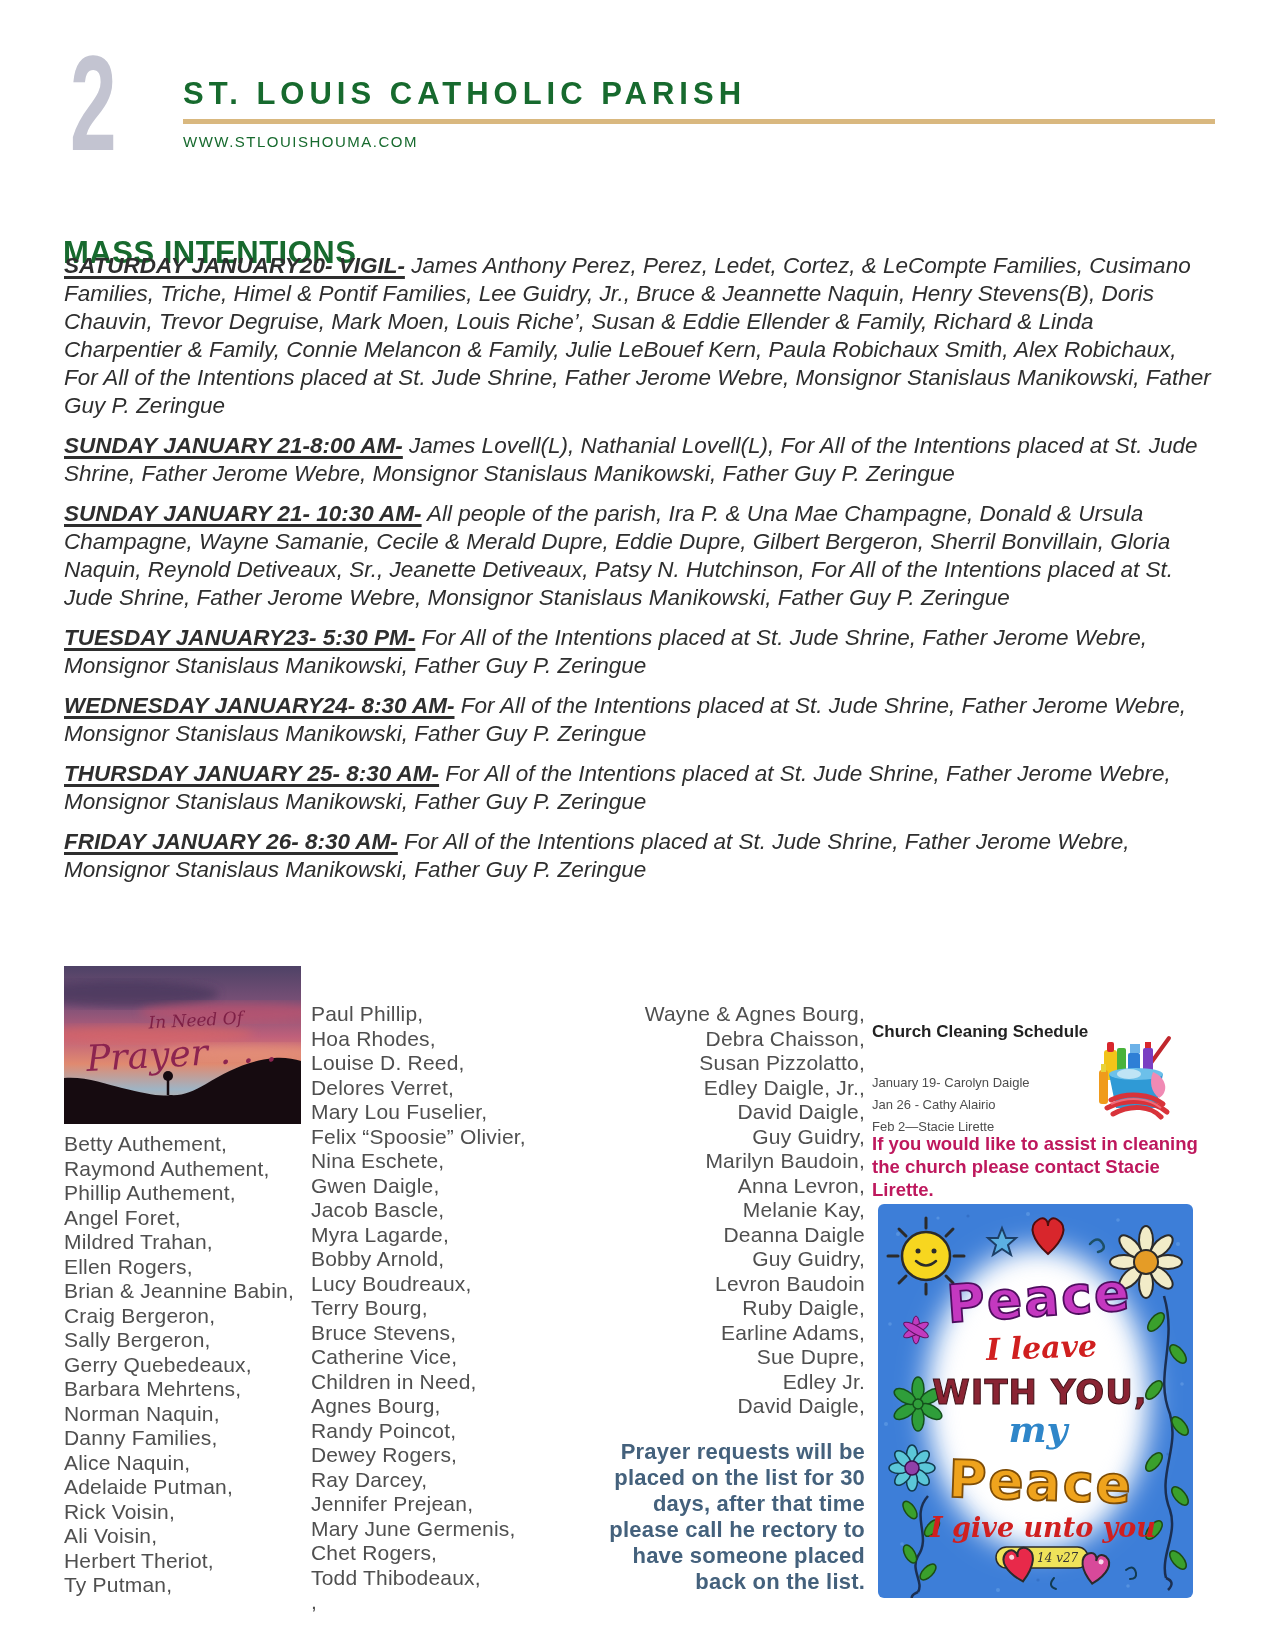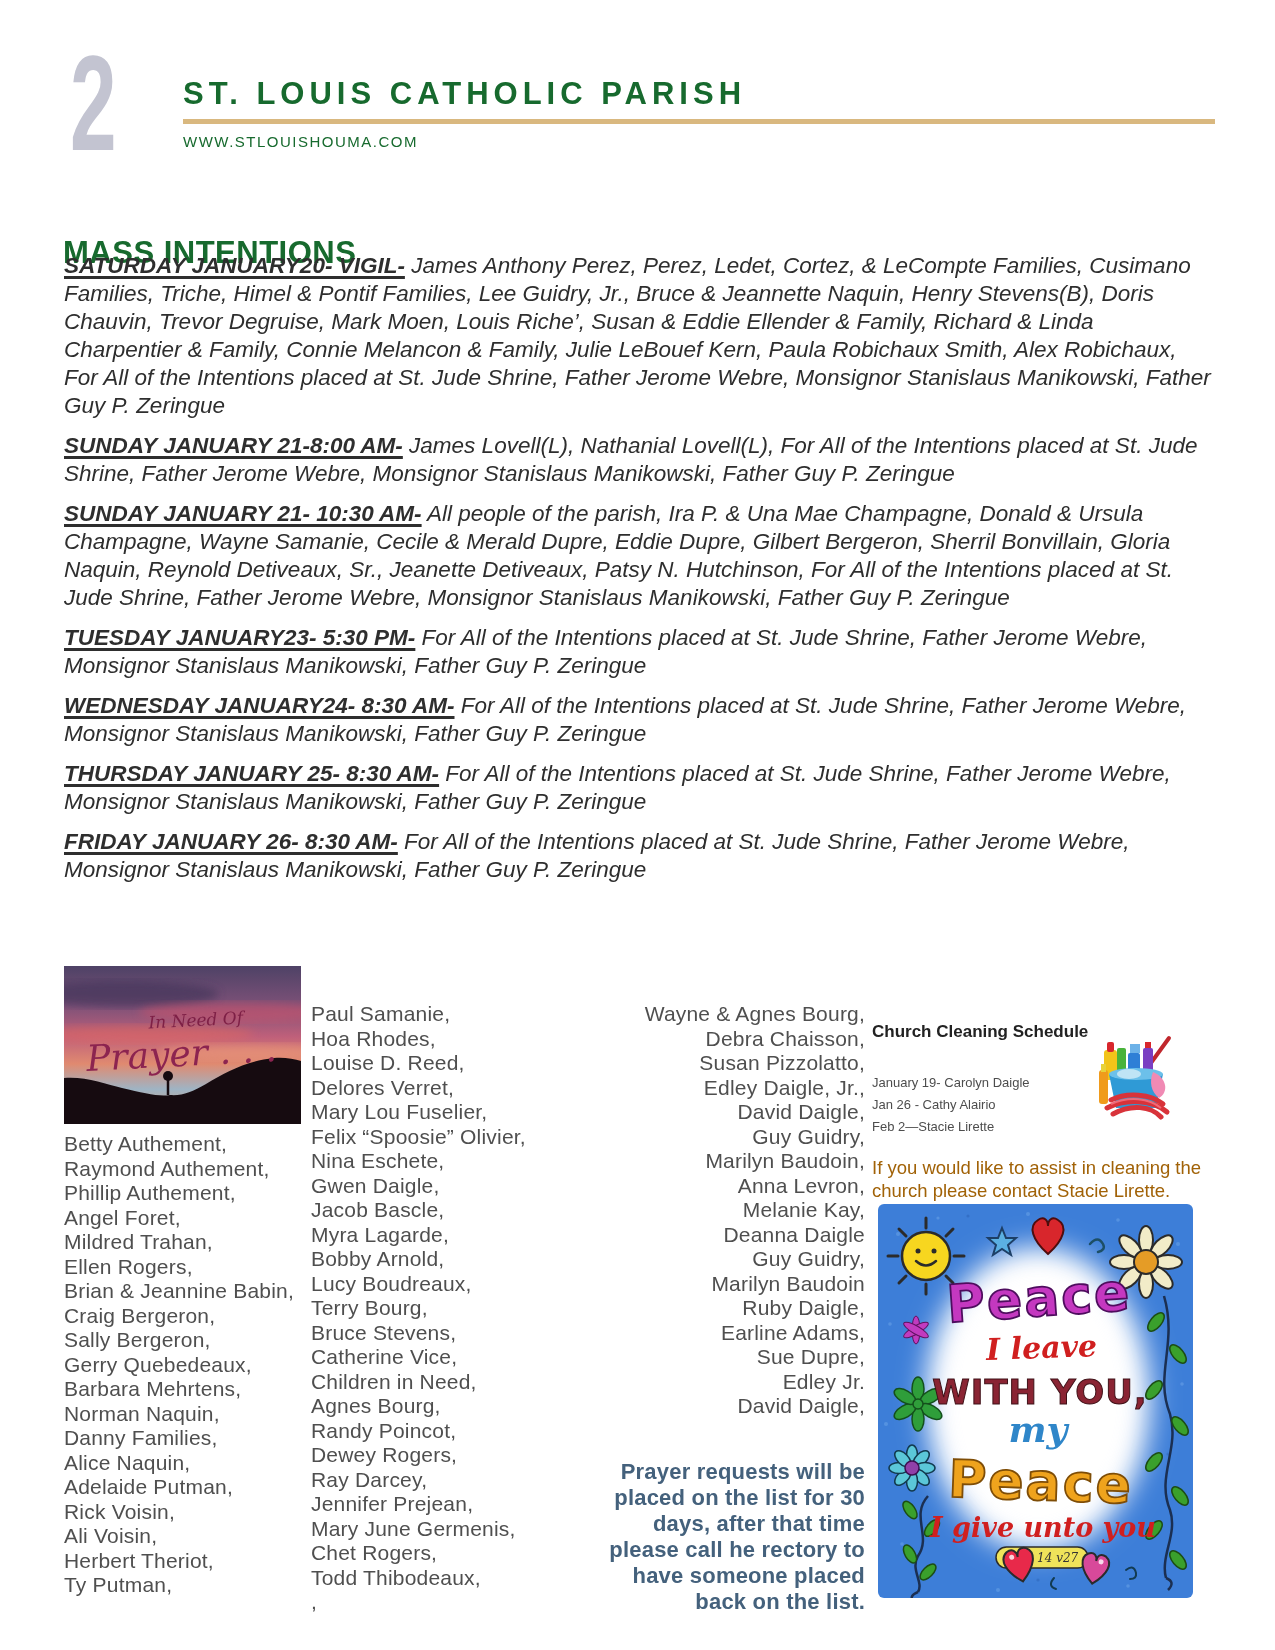--- a/index.html
+++ b/index.html
@@ -40,28 +40,28 @@
   .col1 { left:64px;  top:966px;  width:242px; }
   .col2 { left:311px; top:1002px; width:262px; }
   .col3 { left:577px; top:1002px; width:288px;text-align:right; }
   .col4 { left:872px; top:1012px; width:348px; }
 
   .sunset-svg { display:block; width:237px; height:158px; }
   ul.names { list-style:none; font-size:21px; line-height:24.5px; color:#4f4f4f; letter-spacing:0.2px; }
   .col1 ul.names { margin-top:8px; }
 
   .prayer-note {
-    margin-top:40px; font-weight:bold; color:#44617c;
+    margin-top:20px; font-weight:bold; color:#44617c;
     font-size:22px; line-height:26px; letter-spacing:0.2px;
   }
 
   .cleaning-heading { position:absolute; left:0; top:10px; font-size:17px; font-weight:bold; color:#222; }
   .cleaning-svg { position:absolute; left:225px; top:22px; width:78px; height:86px; }
   .cleaning-schedule { position:absolute; left:0; top:60px; font-size:13px; line-height:22px; color:#4d4d4d; }
-  .cleaning-note { position:absolute; left:0; top:144px; width:348px; font-size:18.5px; line-height:23px; color:#a16207; }
+  .cleaning-note { position:absolute; left:0; top:120px; width:348px; font-size:18.5px; line-height:23px; color:#be185d;font-weight:bold; }
   .peace-svg { position:absolute; left:6px; top:192px; width:315px; height:394px; display:block; }
 </style>
 </head>
 <body>
 
 <div class="page">
 
   <div class="page-num">2</div>
   <div class="parish-title">ST. LOUIS CATHOLIC PARISH</div>
   <div class="gold-rule"></div>
@@ -123,21 +123,21 @@
         <li>Adelaide Putman,</li>
         <li>Rick Voisin,</li>
         <li>Ali Voisin,</li>
         <li>Herbert Theriot,</li>
         <li>Ty Putman,</li>
       </ul>
   </div>
 
   <div class="col col2">
     <ul class="names">
-        <li>Paul Samanie,</li>
+        <li>Paul Phillip,</li>
         <li>Hoa Rhodes,</li>
         <li>Louise D. Reed,</li>
         <li>Delores Verret,</li>
         <li>Mary Lou Fuselier,</li>
         <li>Felix “Spoosie” Olivier,</li>
         <li>Nina Eschete,</li>
         <li>Gwen Daigle,</li>
         <li>Jacob Bascle,</li>
         <li>Myra Lagarde,</li>
         <li>Bobby Arnold,</li>
@@ -164,21 +164,21 @@
         <li>Debra Chaisson,</li>
         <li>Susan Pizzolatto,</li>
         <li>Edley Daigle, Jr.,</li>
         <li>David Daigle,</li>
         <li>Guy Guidry,</li>
         <li>Marilyn Baudoin,</li>
         <li>Anna Levron,</li>
         <li>Melanie Kay,</li>
         <li>Deanna Daigle</li>
         <li>Guy Guidry,</li>
-        <li>Marilyn Baudoin</li>
+        <li>Levron Baudoin</li>
         <li>Ruby Daigle,</li>
         <li>Earline Adams,</li>
         <li>Sue Dupre,</li>
         <li>Edley Jr.</li>
         <li>David Daigle,</li>
       </ul>
     <p class="prayer-note">Prayer requests will be placed on the list for 30 days, after that time please call he rectory to have someone placed back on the list.</p>
   </div>
 
   <div class="col col4">

